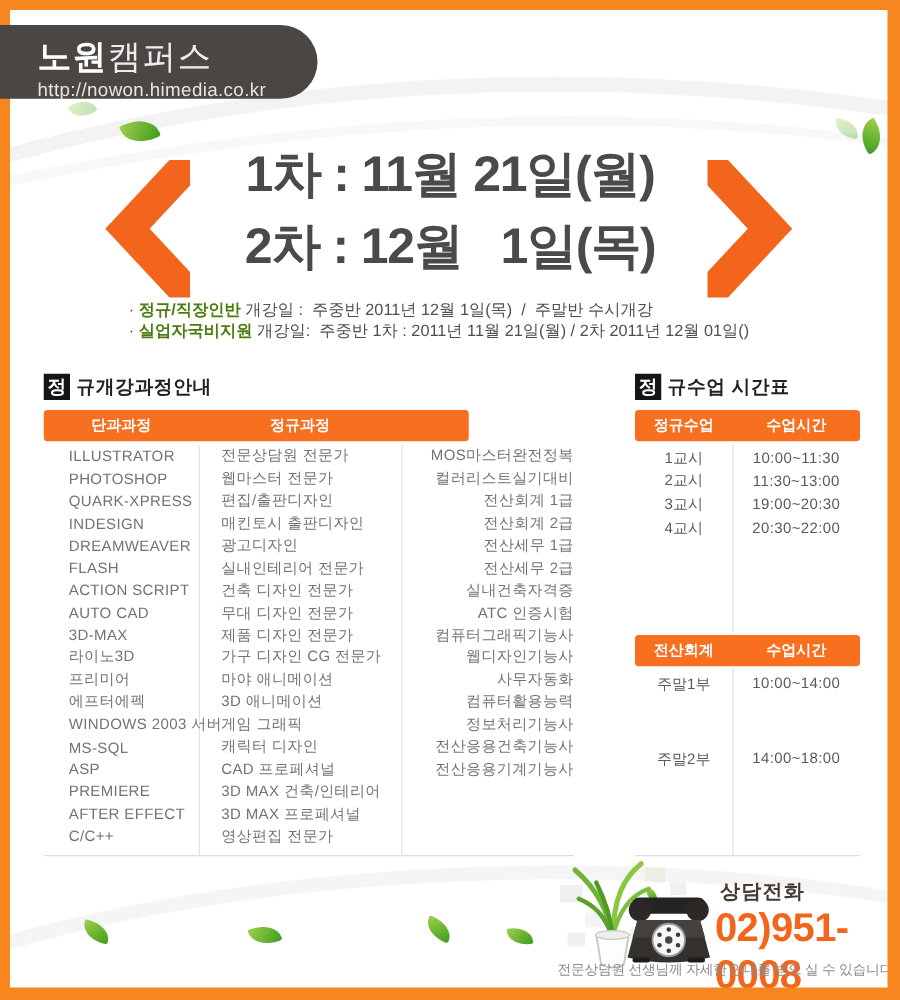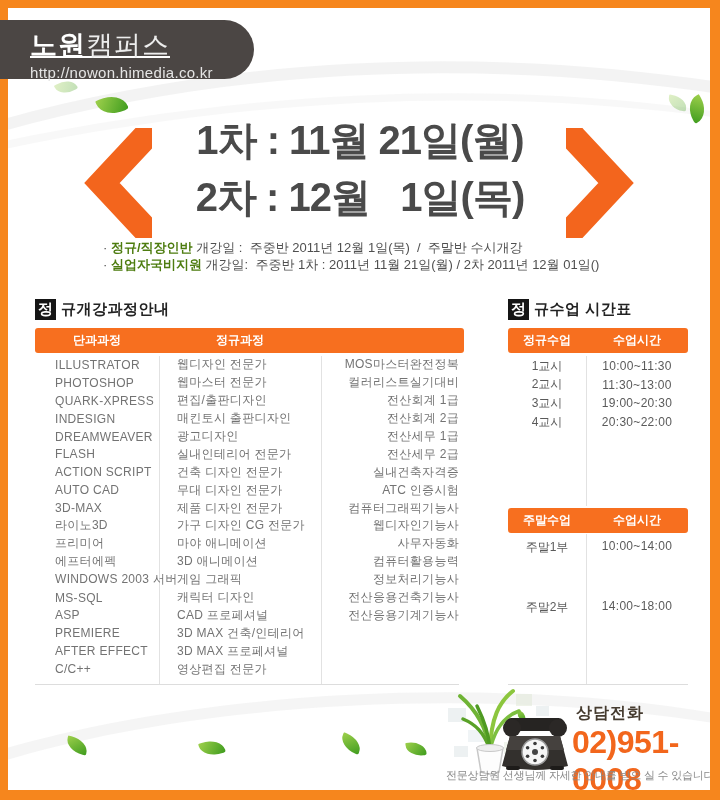--- a/index.html
+++ b/index.html
@@ -13,21 +13,21 @@
   .frame.left   { left:0; top:0; width:8px; height:800px; }
   .frame.right  { left:710px; top:0; width:10px; height:800px; }
   .frame.bottom { left:0; top:790px; width:720px; height:10px; }
 
   
   .waves { position:absolute; left:0; top:0; width:720px; height:800px; z-index:1; pointer-events:none; }
 
   
   .banner { position:absolute; left:0; top:20px; width:254px; height:59px; background:#4B4644;
             border-radius:0 30px 30px 0; z-index:45; padding:7px 0 0 30px; }
-  .banner .line1 { font-size:27px; color:#fff; letter-spacing:1px;text-decoration:underline; }
+  .banner .line1 { font-size:27px; color:#fff; letter-spacing:1px; }
   .banner .line1 b { font-weight:bold; }
   .banner .line1 .rest { color:#EDEDED; font-weight:normal; }
   .banner .url { font-size:15px; color:#e5e5e5; margin-top:1px; letter-spacing:.3px; }
 
   
   .leaf { position:absolute; background:linear-gradient(135deg,#9ED04C,#3F9C1E);
           border-radius:4% 85% 10% 85%; z-index:3; }
   .leaf.faded { opacity:.32; }
 
   
@@ -47,21 +47,21 @@
   .initial-box { width:21px; height:21px; background:#151515; color:#fff; font-weight:bold; font-size:15px;
                  display:flex; align-items:center; justify-content:center; }
   .title-rest { font-weight:bold; font-size:15px; color:#222; margin-left:5px; letter-spacing:.5px; }
 
   .orange-bar { background:#F76F1F; border-radius:3px; color:#fff; font-weight:bold; font-size:12px;
                 height:25px; display:flex; align-items:center; }
   .orange-bar div { text-align:center; }
 
   
   .sec-left { position:absolute; left:35px; top:298px; width:424px; height:390px; z-index:5; }
-  .sec-left .orange-bar { position:absolute; left:0; top:30px; width:429px; z-index:2; }
+  .sec-left .orange-bar { position:absolute; left:0; top:30px; width:340px; z-index:2; }
   .hc0 { width:124px; } .hc1 { width:162px; } .hc2 { width:138px; }
   .course-body { position:absolute; left:0; top:58px; width:424px; }
   .crow { display:flex; height:17.9px; align-items:center; }
   .ccell { font-size:12px; color:#737373; letter-spacing:.3px; white-space:nowrap; }
   .c0 { width:124px; padding-left:20px; }
   .c1 { width:162px; padding-left:18px; }
   .c2 { width:138px; padding-left:16px;text-align:right; }
   .vdiv { position:absolute; width:1px; background:#E2E2E2; }
   .sec-left .vdiv { top:58px; height:328px; }
   .sec-left .vdiv.d1 { left:124px; } .sec-left .vdiv.d2 { left:286px; }
@@ -147,21 +147,21 @@
     </div>
     <div class="orange-bar">
       <div class="hc0">단과과정</div>
       <div class="hc1">정규과정</div>
     </div>
     <div class="vdiv d1"></div>
     <div class="vdiv d2"></div>
     <div class="course-body">
         <div class="crow">
           <div class="ccell c0">ILLUSTRATOR</div>
-          <div class="ccell c1">웹디자인 전문가</div>
+          <div class="ccell c1">전문상담원 전문가</div>
           <div class="ccell c2">MOS마스터완전정복</div>
         </div>
         <div class="crow">
           <div class="ccell c0">PHOTOSHOP</div>
           <div class="ccell c1">웹마스터 전문가</div>
           <div class="ccell c2">컬러리스트실기대비</div>
         </div>
         <div class="crow">
           <div class="ccell c0">QUARK-XPRESS</div>
           <div class="ccell c1">편집/출판디자인</div>
@@ -268,21 +268,21 @@
         <div class="trow">
           <div class="tcell t0">3교시</div>
           <div class="tcell t1">19:00~20:30</div>
         </div>
         <div class="trow">
           <div class="tcell t0">4교시</div>
           <div class="tcell t1">20:30~22:00</div>
         </div>
       </div>
     <div class="orange-bar bar2">
-      <div class="ht0">주말수업</div>
+      <div class="ht0">전산회계</div>
       <div class="ht1">수업시간</div>
     </div>
     <div class="vdiv s2"></div>
     <div class="times-body wk">
         <div class="wrow">
           <div class="tcell t0">주말1부</div>
           <div class="tcell t1">10:00~14:00</div>
         </div>
         <div class="wrow">
           <div class="tcell t0">주말2부</div>

